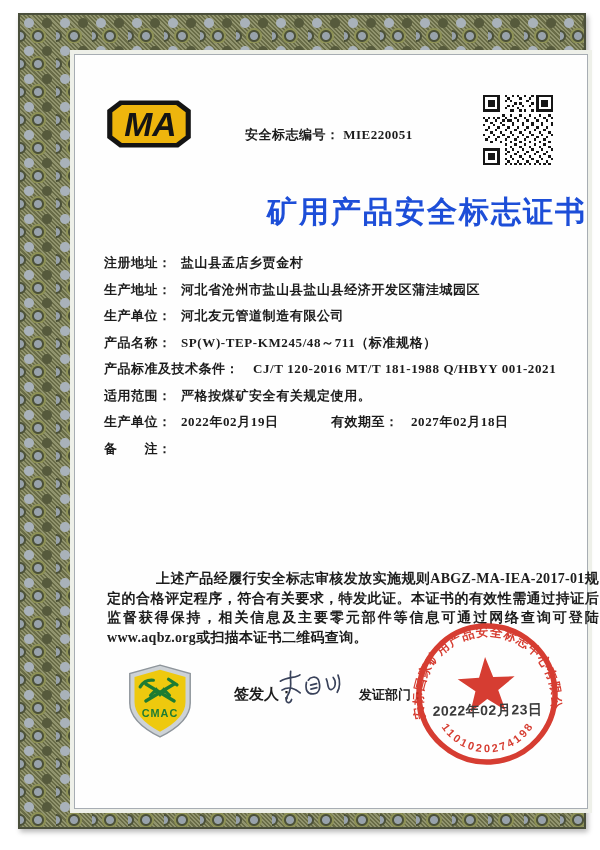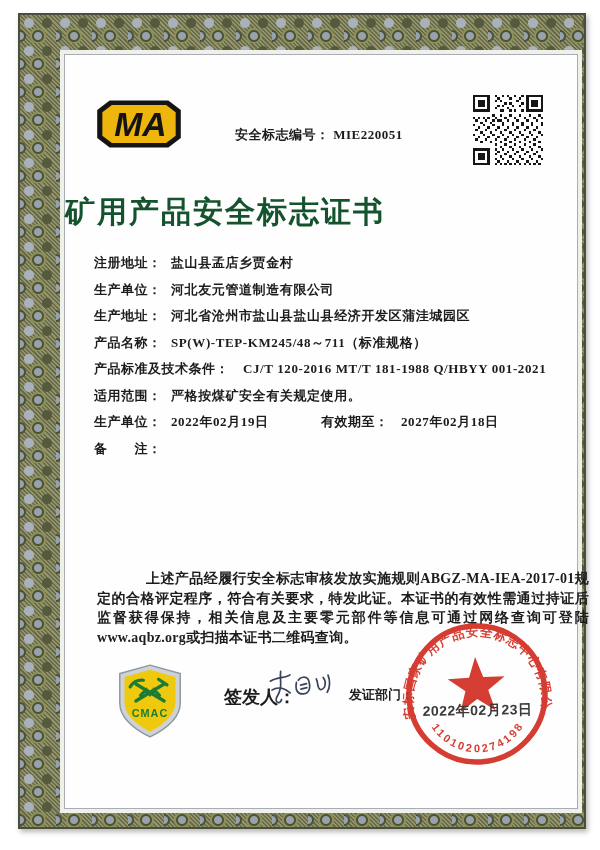--- a/index.html
+++ b/index.html
@@ -17,50 +17,50 @@
       radial-gradient(circle 9px at 27px 8px, #565a3c 0 4.5px, rgba(0,0,0,0) 5.5px),
       radial-gradient(circle 11px at 18px 21px, #98a2ab 0 3.5px, #4c5138 4.5px 5.5px, #8d9156 6.5px 7.5px, rgba(0,0,0,0) 8.5px),
       radial-gradient(circle 11px at 0px 21px,  #98a2ab 0 3.5px, #4c5138 4.5px 5.5px, rgba(0,0,0,0) 6.5px),
       repeating-linear-gradient(45deg, rgba(59,63,42,.30) 0 1.5px, rgba(235,238,228,.18) 1.5px 3px);
     background-size:36px 28px,36px 28px,36px 28px,36px 28px,auto;
     border:2px solid #4a4f3b;
     box-shadow:2px 3px 5px rgba(0,0,0,.28);
   }
   
   .cert{
-    position:absolute;left:44px;top:39px;width:512px;height:753px;
+    position:absolute;left:54px;top:39px;width:512px;height:753px;
     background:#fefefe;border:1.5px solid #a7adb3;
     box-shadow:0 0 0 4px #eef0e9;
   }
   .abs{position:absolute;}
   
   .ma-logo{left:30px;top:42px;width:88px;height:54px;}
   .cert-no{left:170px;top:71px;font-size:13px;font-weight:bold;letter-spacing:.5px;white-space:nowrap;}
   .qr{left:408px;top:40px;width:70px;height:70px;}
   .title{
-    left:0;top:137px;width:100%;text-align:left;
-    font-size:30px;font-weight:bold;letter-spacing:2px;color:#14532d;
+    left:0;top:137px;width:100%;text-align:right;
+    font-size:30px;font-weight:bold;letter-spacing:2px;color:#1d4ed8;
   }
   
   .fields{left:29px;top:201px;width:460px;font-size:13px;font-weight:bold;}
   .row{height:14px;line-height:14px;margin-bottom:12.5px;white-space:nowrap;}
   .row .lbl{display:inline-block;min-width:77px;letter-spacing:.5px;}
   .row.wide .lbl{min-width:0;margin-right:14px;}
   .row .val{letter-spacing:.6px;}
   .row .val1{display:inline-block;min-width:150px;}
   .row .lbl2{display:inline-block;min-width:80px;letter-spacing:.5px;}
   
   .statement{
     left:6px;top:514px;width:492px;
     font-size:14px;font-weight:bold;line-height:19.5px;
     text-indent:3.5em;text-align:justify;letter-spacing:.3px;margin-left:26px;
   }
   
   .cmac{left:51px;top:607px;width:68px;height:78px;}
-  .issuer-label{left:159px;top:630px;font-size:18px;font-weight:bold;}
+  .issuer-label{left:159px;top:630px;font-size:15px;font-weight:bold;}
   .signature{left:202px;top:611px;width:70px;height:48px;transform:rotate(-4deg);}
   .dept-label{left:284px;top:631px;font-size:13px;font-weight:bold;}
   .seal{left:337px;top:564px;width:150px;height:150px;opacity:.9;transform:rotate(-3deg);}
   .stamp-date{
     left:350px;top:647px;width:125px;text-align:center;
     font-size:14px;font-weight:bold;color:#3b3b3b;letter-spacing:.5px;
     transform:rotate(-1deg);font-family:"Liberation Sans","DejaVu Sans",sans-serif;
   }
 </style>
 </head>
@@ -93,22 +93,22 @@
           <rect x="24" y="2" width="3" height="3"></rect>
           <rect x="2" y="24" width="3" height="3"></rect>
         <path d="M9 0h1v1H9z M12 0h1v1h-1z M14 0h1v1h-1z M17 0h1v1h-1z M20 0h1v1h-1z M10 1h1v1h-1z M15 1h1v1h-1z M19 1h1v1h-1z M9 2h1v1H9z M11 2h1v1h-1z M18 2h1v1h-1z M13 3h1v1h-1z M15 3h1v1h-1z M20 3h1v1h-1z M10 4h1v1h-1z M12 4h1v1h-1z M16 4h1v1h-1z M19 4h1v1h-1z M9 5h1v1H9z M14 5h1v1h-1z M11 6h2v1h-2z M15 6h1v1h-1z M17 6h1v1h-1z M20 6h1v1h-1z M8 8h1v1H8z M11 8h1v1h-1z M15 8h1v1h-1z M19 8h1v1h-1z M23 8h1v1h-1z M27 8h1v1h-1z M0 9h1v1H0z M2 9h1v1H2z M4 9h1v1H4z M6 9h1v1H6z M9 9h1v1H9z M13 9h1v1h-1z M17 9h1v1h-1z M21 9h1v1h-1z M25 9h1v1h-1z M28 9h1v1h-1z M1 10h1v1H1z M5 10h1v1H5z M8 10h1v1H8z M10 10h2v1h-2z M14 10h1v1h-1z M18 10h1v1h-1z M22 10h1v1h-1z M26 10h1v1h-1z M3 11h1v1H3z M7 11h1v1H7z M12 11h1v1h-1z M16 11h1v1h-1z M20 11h1v1h-1z M24 11h1v1h-1z M28 11h1v1h-1z M0 12h1v1H0z M4 12h1v1H4z M8 12h1v1H8z M12 12h1v1h-1z M16 12h1v1h-1z M20 12h1v1h-1z M24 12h1v1h-1z M28 12h1v1h-1z M2 13h1v1H2z M6 13h1v1H6z M10 13h1v1h-1z M14 13h1v1h-1z M18 13h1v1h-1z M22 13h1v1h-1z M26 13h1v1h-1z M1 14h1v1H1z M5 14h1v1H5z M9 14h1v1H9z M13 14h1v1h-1z M17 14h1v1h-1z M21 14h1v1h-1z M25 14h1v1h-1z M3 15h1v1H3z M7 15h1v1H7z M11 15h1v1h-1z M15 15h1v1h-1z M19 15h1v1h-1z M23 15h1v1h-1z M27 15h1v1h-1z M0 16h1v1H0z M4 16h1v1H4z M8 16h1v1H8z M12 16h1v1h-1z M16 16h1v1h-1z M20 16h1v1h-1z M24 16h1v1h-1z M28 16h1v1h-1z M2 17h1v1H2z M6 17h1v1H6z M10 17h1v1h-1z M14 17h1v1h-1z M18 17h1v1h-1z M22 17h1v1h-1z M26 17h1v1h-1z M1 18h1v1H1z M5 18h1v1H5z M9 18h1v1H9z M13 18h1v1h-1z M17 18h1v1h-1z M21 18h1v1h-1z M25 18h1v1h-1z M3 19h1v1H3z M7 19h1v1H7z M11 19h1v1h-1z M15 19h1v1h-1z M19 19h1v1h-1z M23 19h1v1h-1z M27 19h1v1h-1z M9 20h1v1H9z M13 20h1v1h-1z M17 20h1v1h-1z M21 20h1v1h-1z M25 20h1v1h-1z M11 21h1v1h-1z M15 21h1v1h-1z M19 21h1v1h-1z M23 21h1v1h-1z M27 21h1v1h-1z M9 22h1v1H9z M12 22h1v1h-1z M16 22h1v1h-1z M20 22h1v1h-1z M24 22h1v1h-1z M28 22h1v1h-1z M10 23h1v1h-1z M14 23h1v1h-1z M18 23h1v1h-1z M22 23h1v1h-1z M26 23h1v1h-1z M9 24h1v1H9z M13 24h1v1h-1z M17 24h1v1h-1z M21 24h1v1h-1z M25 24h1v1h-1z M11 25h1v1h-1z M15 25h1v1h-1z M19 25h1v1h-1z M23 25h1v1h-1z M27 25h1v1h-1z M9 26h1v1H9z M12 26h1v1h-1z M16 26h1v1h-1z M20 26h1v1h-1z M24 26h1v1h-1z M28 26h1v1h-1z M10 27h1v1h-1z M14 27h1v1h-1z M18 27h1v1h-1z M22 27h1v1h-1z M26 27h1v1h-1z M9 28h1v1H9z M11 28h1v1h-1z M13 28h1v1h-1z M15 28h1v1h-1z M17 28h1v1h-1z M19 28h1v1h-1z M21 28h1v1h-1z M23 28h1v1h-1z M25 28h1v1h-1z M27 28h1v1h-1z"></path>
       </g>
     </svg>
 
     <div class="abs title">矿用产品安全标志证书</div>
 
     <div class="abs fields" id="fields">
         <div class="row"><span class="lbl">注册地址：</span><span class="val">盐山县孟店乡贾金村</span></div>
+        <div class="row"><span class="lbl">生产地址：</span><span class="val">河北省沧州市盐山县盐山县经济开发区蒲洼城园区</span></div>
         <div class="row"><span class="lbl">生产单位：</span><span class="val">河北友元管道制造有限公司</span></div>
-        <div class="row"><span class="lbl">生产地址：</span><span class="val">河北省沧州市盐山县盐山县经济开发区蒲洼城园区</span></div>
         <div class="row"><span class="lbl">产品名称：</span><span class="val">SP(W)-TEP-KM245/48～711（标准规格）</span></div>
         <div class="row wide"><span class="lbl">产品标准及技术条件：</span><span class="val">CJ/T 120-2016 MT/T 181-1988 Q/HBYY 001-2021</span></div>
         <div class="row"><span class="lbl">适用范围：</span><span class="val">严格按煤矿安全有关规定使用。</span></div>
         <div class="row"><span class="lbl">生产单位：</span><span class="val val1">2022年02月19日</span><span class="lbl2">有效期至：</span><span class="val">2027年02月18日</span></div>
         <div class="row"><span class="lbl">备　　注：</span><span class="val"></span></div>
       </div>
 
     <div class="abs statement">上述产品经履行安全标志审核发放实施规则ABGZ-MA-IEA-2017-01规定的合格评定程序，符合有关要求，特发此证。本证书的有效性需通过持证后监督获得保持，相关信息及主要零元部件等信息可通过网络查询可登陆www.aqbz.org或扫描本证书二维码查询。</div>
 
     <svg class="abs cmac" viewBox="0 0 72 80">

